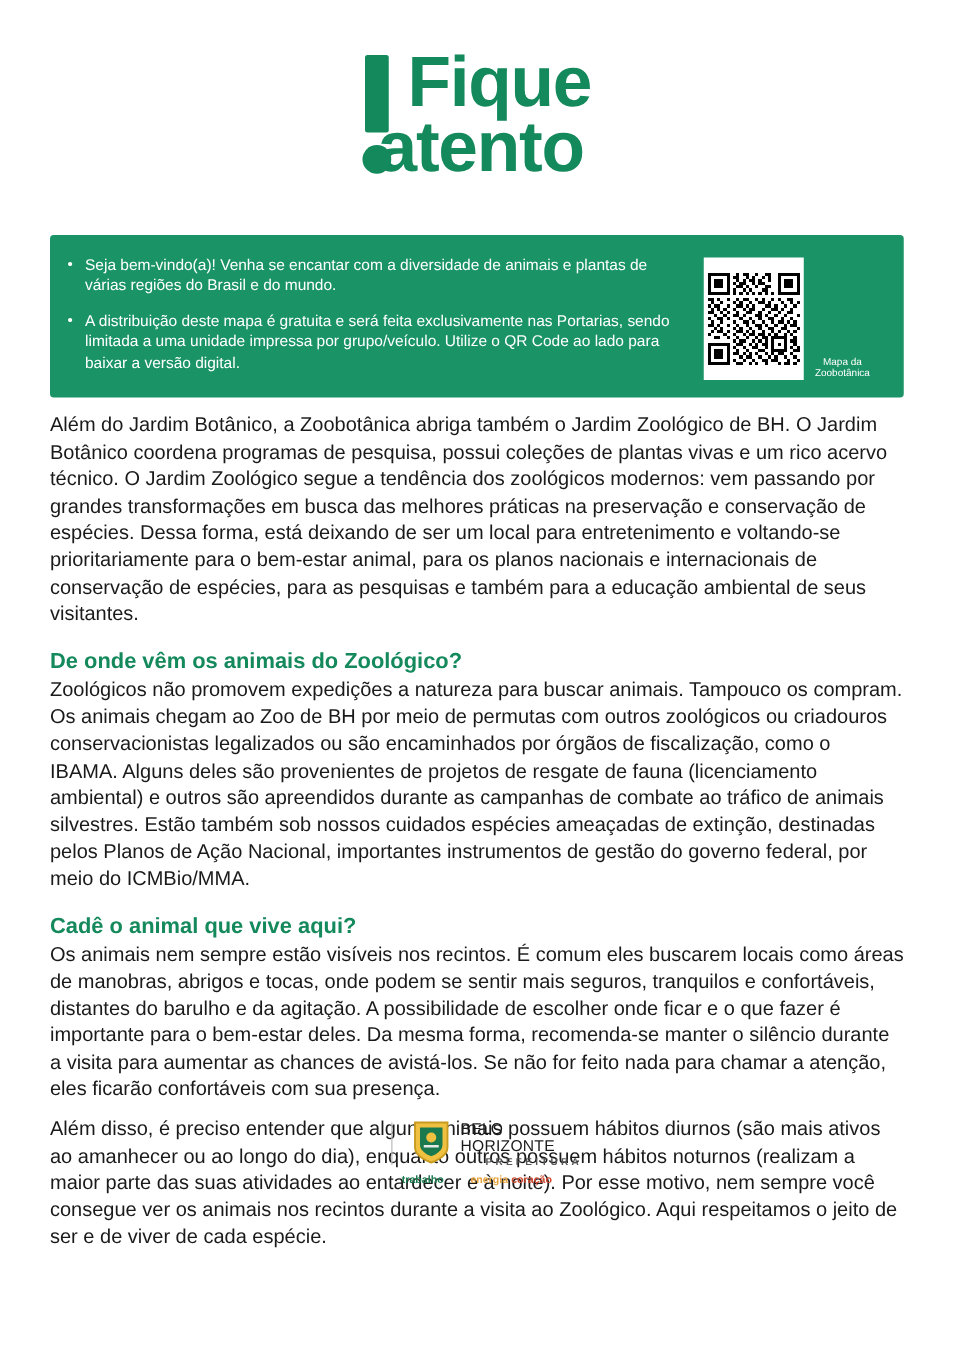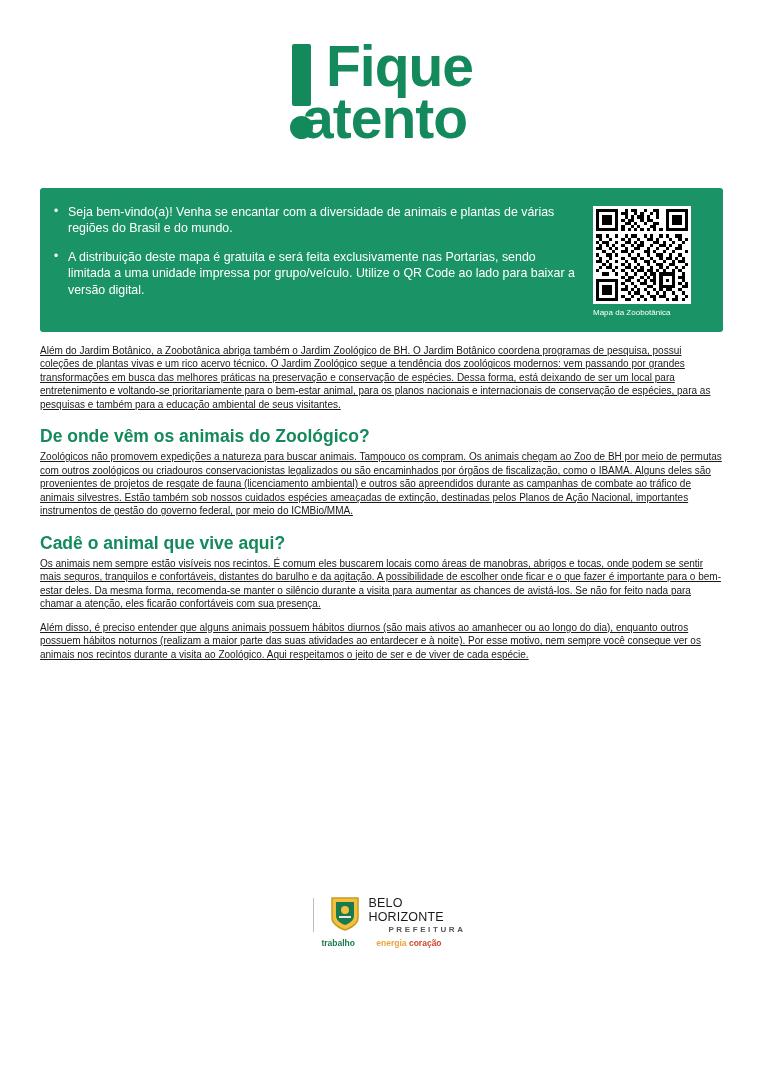--- a/index.html
+++ b/index.html
@@ -96,22 +96,22 @@
     width: 14px;
     flex: 0 0 14px;
     font-size: 12px;
     line-height: 1.32;
   }
   .notice-body { flex: 1 1 auto; }
 
   .qr-wrap {
     flex: 0 0 112px;
     display: flex;
-    flex-direction: column;
-    align-items: flex-start;
+    flex-direction: row;
+    align-items: flex-end;
     justify-content: flex-start;
     padding-top: 2px;
   }
   .qr {
     width: 92px;
     height: 92px;
     background: #ffffff;
     padding: 3px;
     box-sizing: content-box;
     display: block;
@@ -133,25 +133,24 @@
     font-size: 17.5px;
     font-weight: bold;
     margin: 0 0 3px 0;
     line-height: 1.2;
   }
   .sec {
     margin-bottom: 15px;
   }
   .sec p {
     margin: 0 0 10px 0;
-    font-size: 10px;
+    font-size: 16px;
     line-height: 1.35;
     color: #1a1a1a;
     text-align: left;
-    text-decoration: underline;
   }
   .sec p:last-child { margin-bottom: 0; }
 
   .footer-note {
     text-align: center;
     font-size: 13.1px;
     margin-top: 22px;
     color: #1a1a1a;
   }
 

